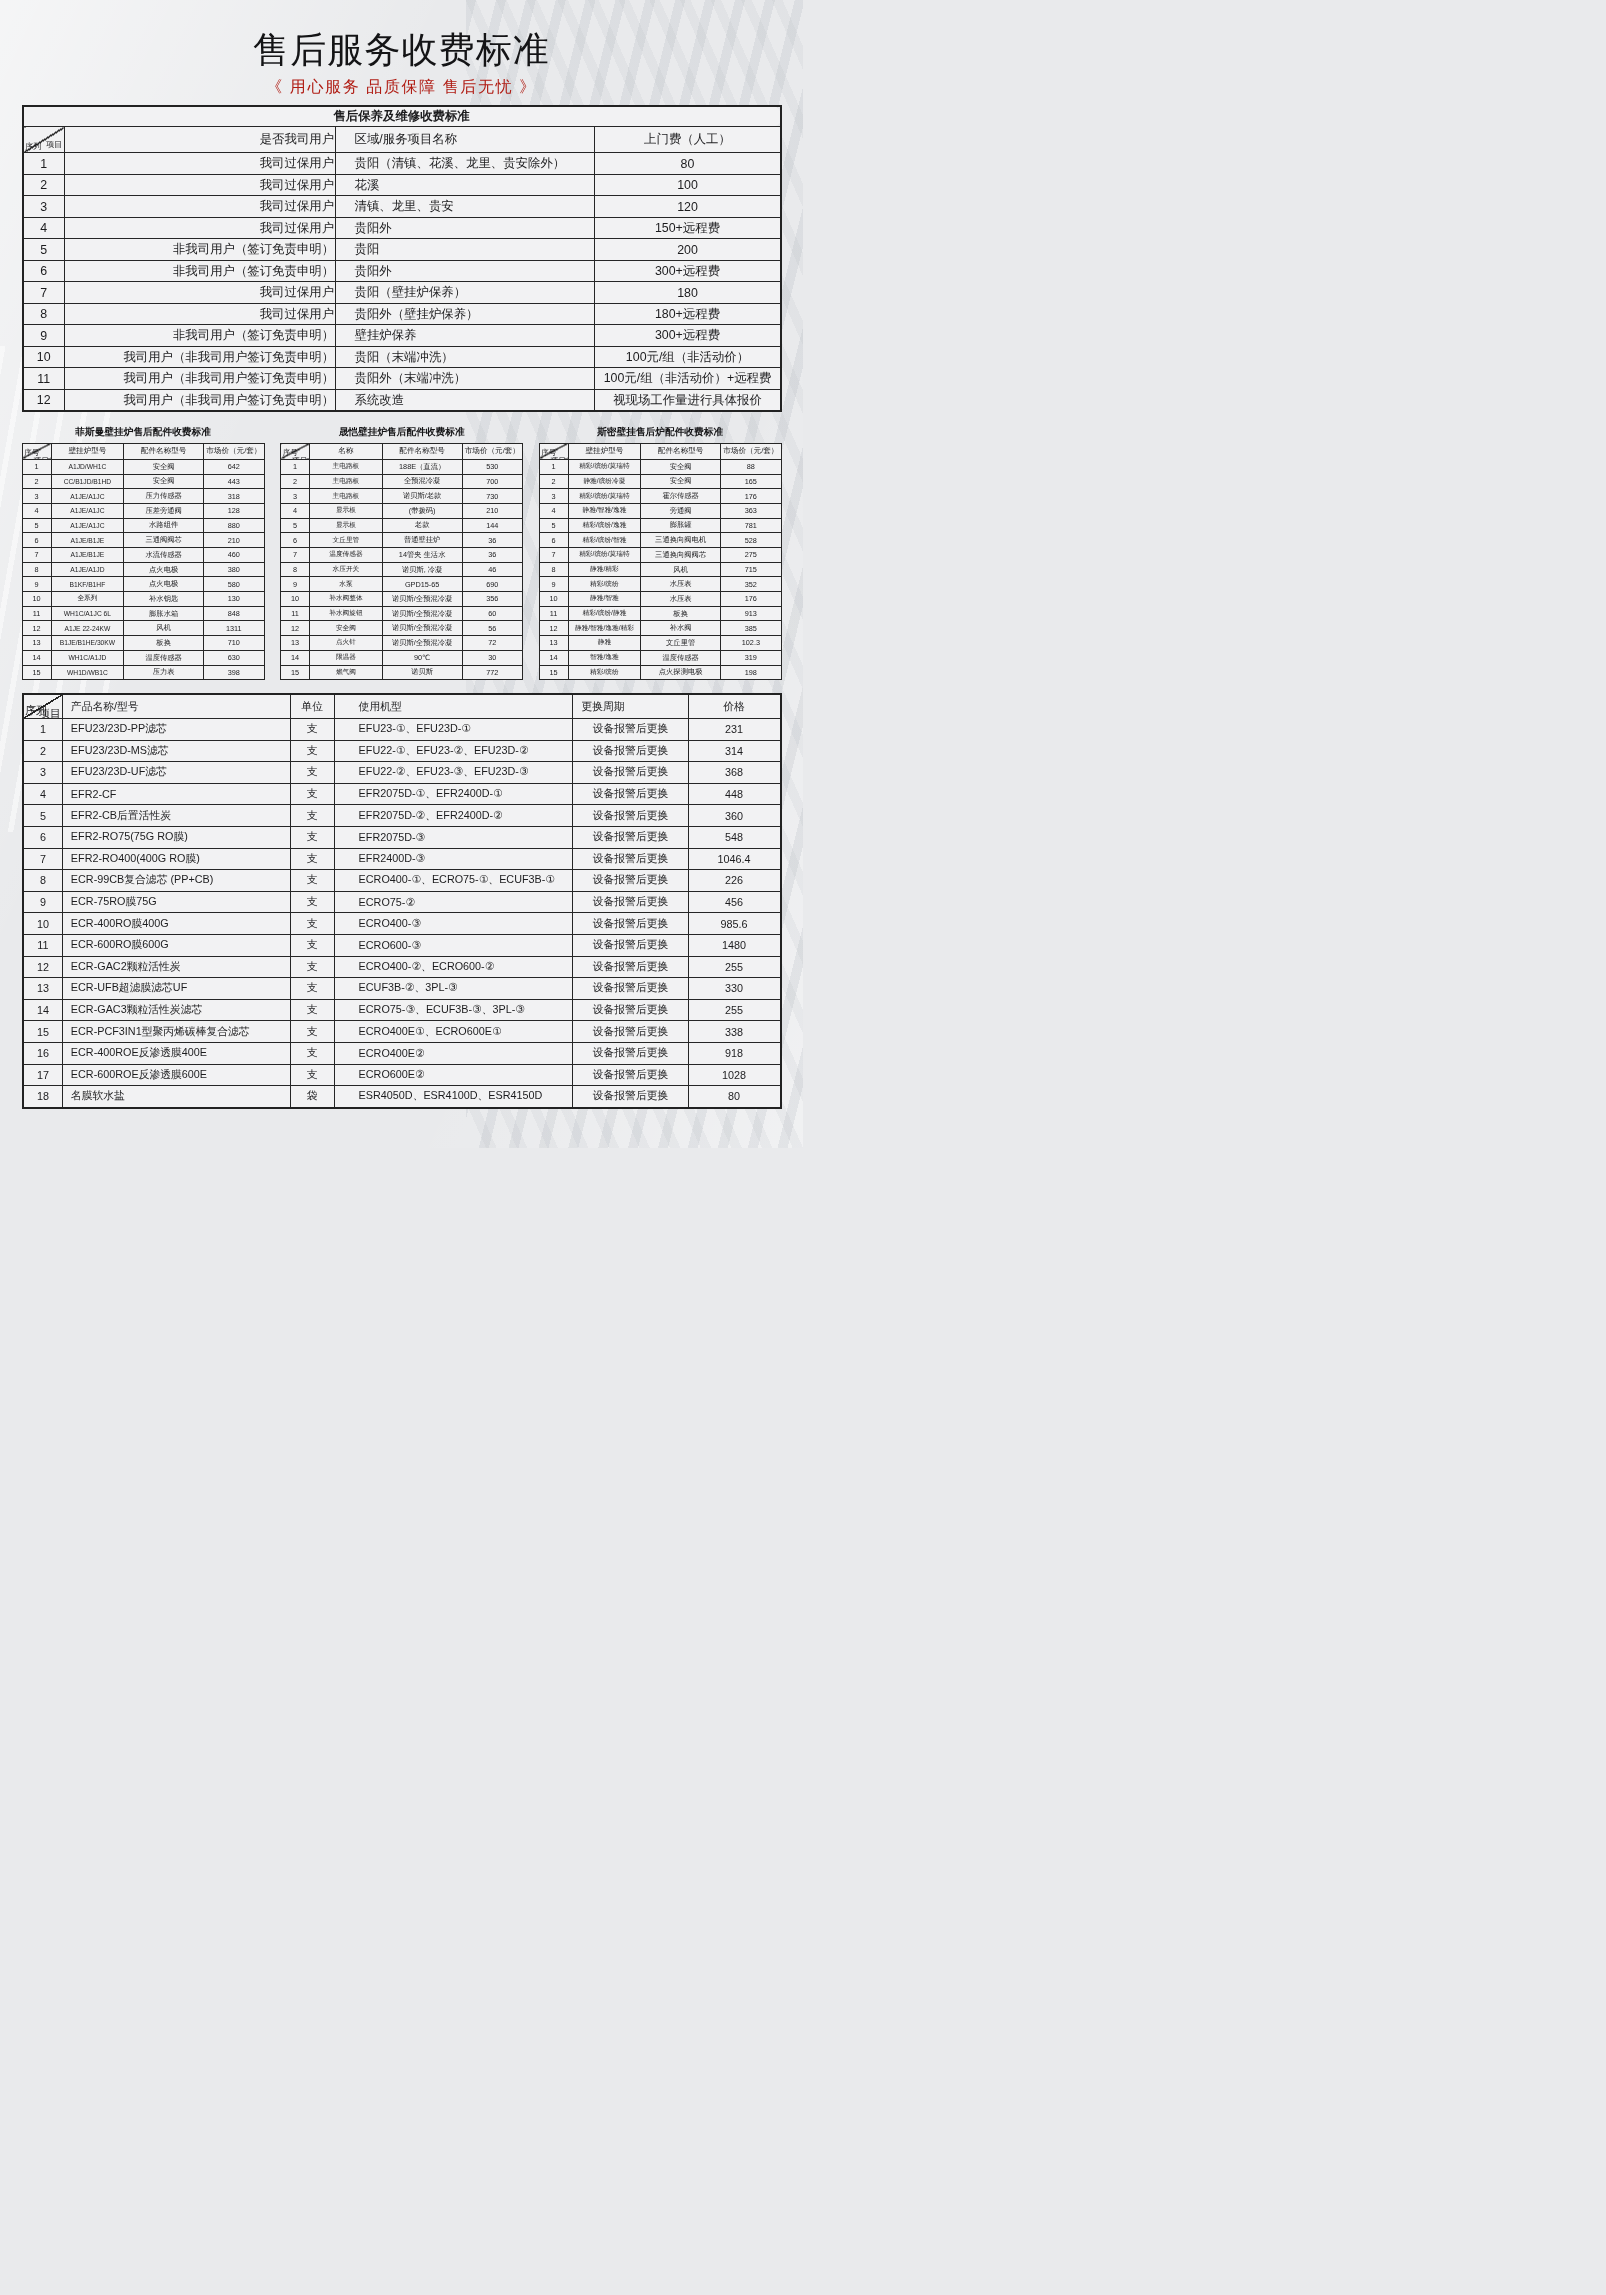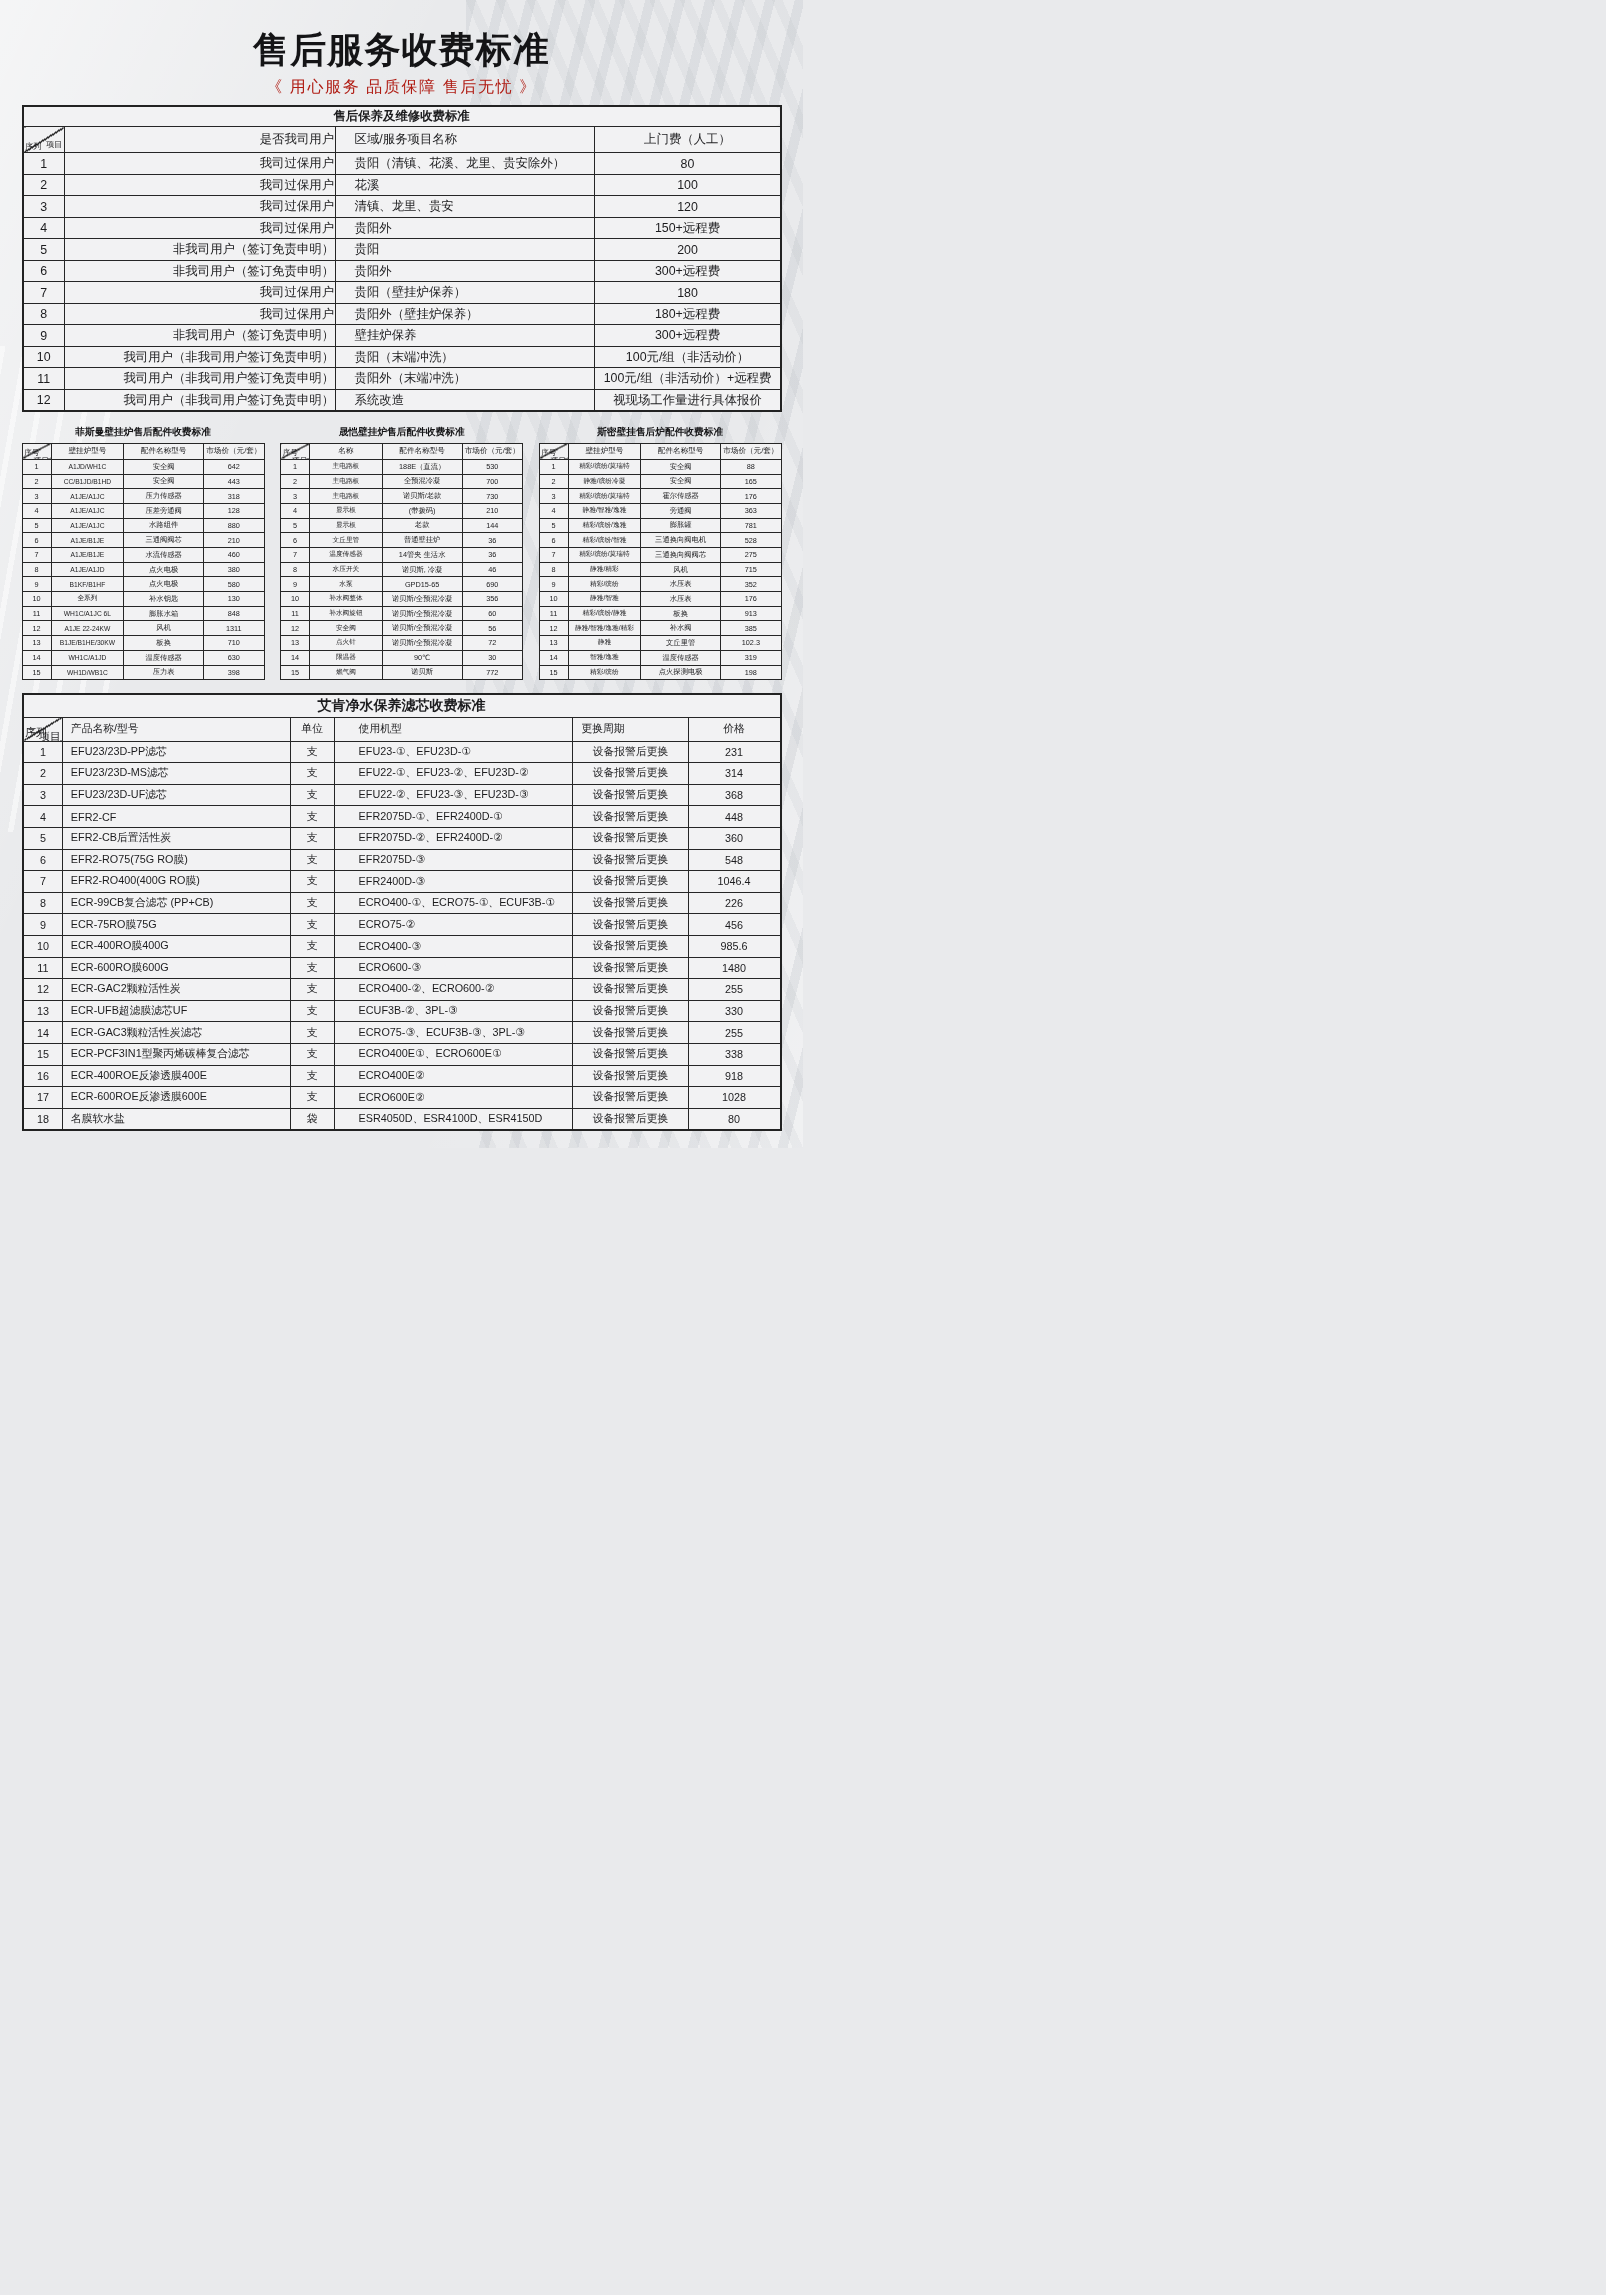--- a/index.html
+++ b/index.html
@@ -18,21 +18,21 @@
   .bg-zigzag{position:absolute;top:0;right:0;width:42%;height:100%;
     background:
       repeating-linear-gradient(104deg, rgba(168,174,182,.20) 0 9.7px, rgba(168,174,182,0) 9.7px 29px),
       repeating-linear-gradient(66deg, rgba(168,174,182,0) 0 18.4px, rgba(168,174,182,.12) 18.4px 28px);
   }
   .bg-streak-left{position:absolute;top:346px;left:0;width:119px;height:486px;
     background:repeating-linear-gradient(100deg, rgba(255,255,255,.5) 0 5.4px, rgba(255,255,255,0) 5.4px 23px);
   }
   
   .main-title{position:absolute;top:26px;left:0;width:100%;text-align:center;
-    font-size:36px;font-weight:700;letter-spacing:1.1px;color:#141416;}
+    font-size:36px;font-weight:400;letter-spacing:1.1px;color:#141416;}
   .sub-title{position:absolute;top:77px;left:0;width:100%;text-align:center;
     font-size:16px;font-weight:400;letter-spacing:1.6px;color:#b01d14;}
   
   table{border-collapse:collapse;table-layout:fixed;}
   td{background:#f2f2f3;border:1.6px solid #262626;text-align:center;
      padding:0 1.1px;overflow:hidden;white-space:nowrap;}
   
   .corner{position:relative;padding:0;
     background-image:linear-gradient(to bottom right,
       rgba(0,0,0,0) calc(50% - 0.8px), #262626 calc(50% - 0.8px),
@@ -531,23 +531,20 @@
 <table class="filter-table">
   <colgroup>
     <col style="width:5.3%">
       <col style="width:30%">
       <col style="width:5.8%">
     <col style="width:31.5%">
       <col style="width:15.2%">
       <col style="width:12.2%">
   </colgroup>
   <tbody>
-      <tr class="caption-row">
-    <td colspan="6">艾肯净水保养滤芯收费标准</td>
-  </tr>
   <tr class="header-row">
     <td class="corner">
       <span class="c-top">项目</span>
       <span class="c-bottom">序列</span>
     </td>
     <td>产品名称/型号</td>
     <td>单位</td>
     <td>使用机型</td>
     <td class="hl">更换周期</td>
     <td>价格</td>

